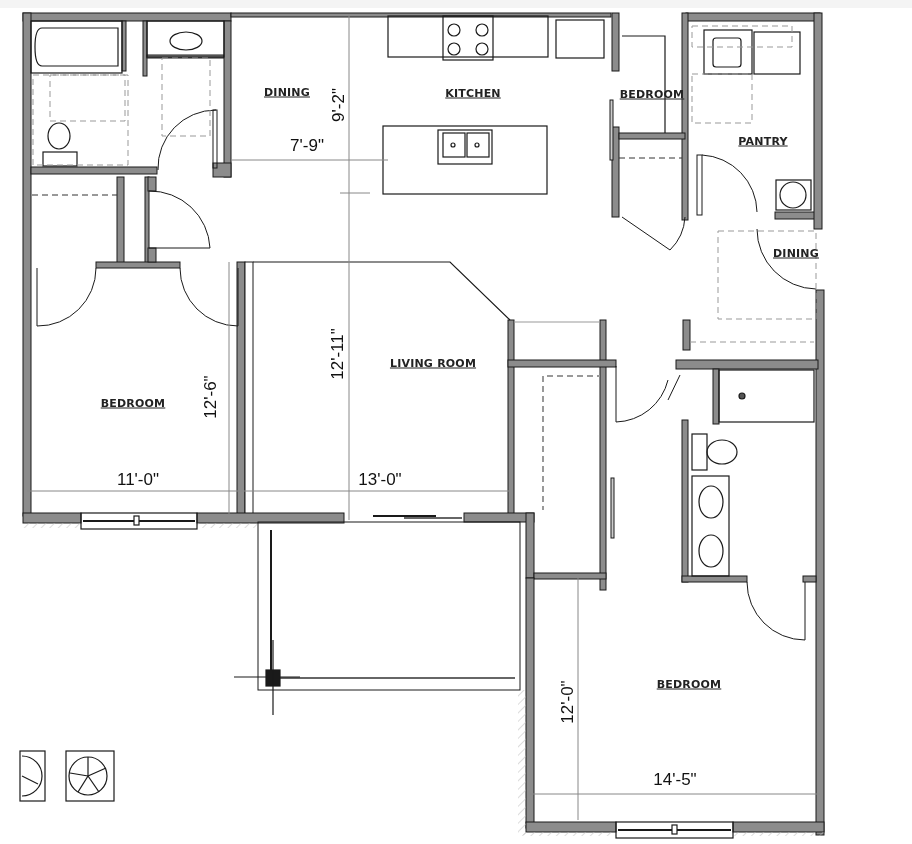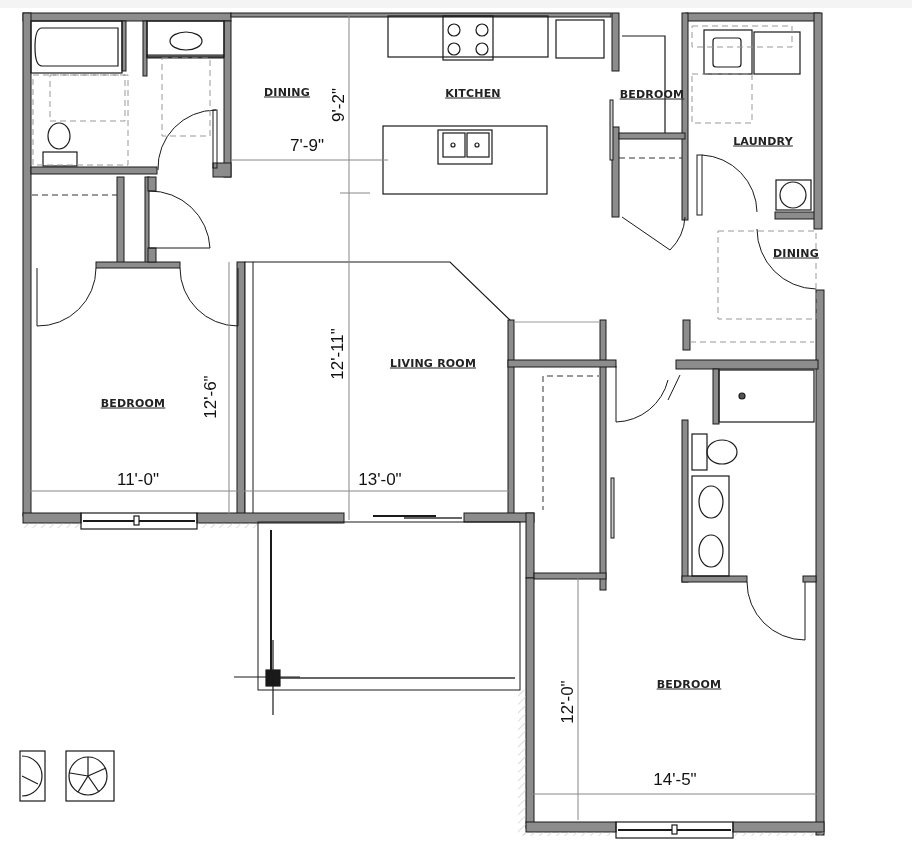--- a/index.html
+++ b/index.html
@@ -220,21 +220,21 @@
     <line x1="88" y1="776" x2="70" y2="773"></line>
     <line x1="88" y1="776" x2="78" y2="792"></line>
     <line x1="88" y1="776" x2="99" y2="792"></line>
     <line x1="88" y1="776" x2="106" y2="768"></line>
   </g>
 </svg>
 
 <div class="room-label" style="left:287px;top:92px;">DINING</div>
 <div class="room-label" style="left:473px;top:93px;">KITCHEN</div>
 <div class="room-label" style="left:652px;top:94px;">BEDROOM</div>
-<div class="room-label" style="left:763px;top:141px;">LAUNDRY</div>
+<div class="room-label" style="left:763px;top:141px;">PANTRY</div>
 <div class="room-label" style="left:796px;top:253px;">DINING</div>
 <div class="room-label" style="left:133px;top:403px;">BEDROOM</div>
 <div class="room-label" style="left:412px;top:363px;margin-left:21px;">LIVING ROOM</div>
 <div class="room-label" style="left:689px;top:684px;">BEDROOM</div>
 
 <div class="dim" style="left:307px;top:146px;">7'-9"</div>
 <div class="dim v" style="left:339px;top:105px;">9'-2"</div>
 <div class="dim v" style="left:211px;top:397px;">12'-6"</div>
 <div class="dim" style="left:138px;top:480px;">11'-0"</div>
 <div class="dim v" style="left:338px;top:354px;">12'-11"</div>

